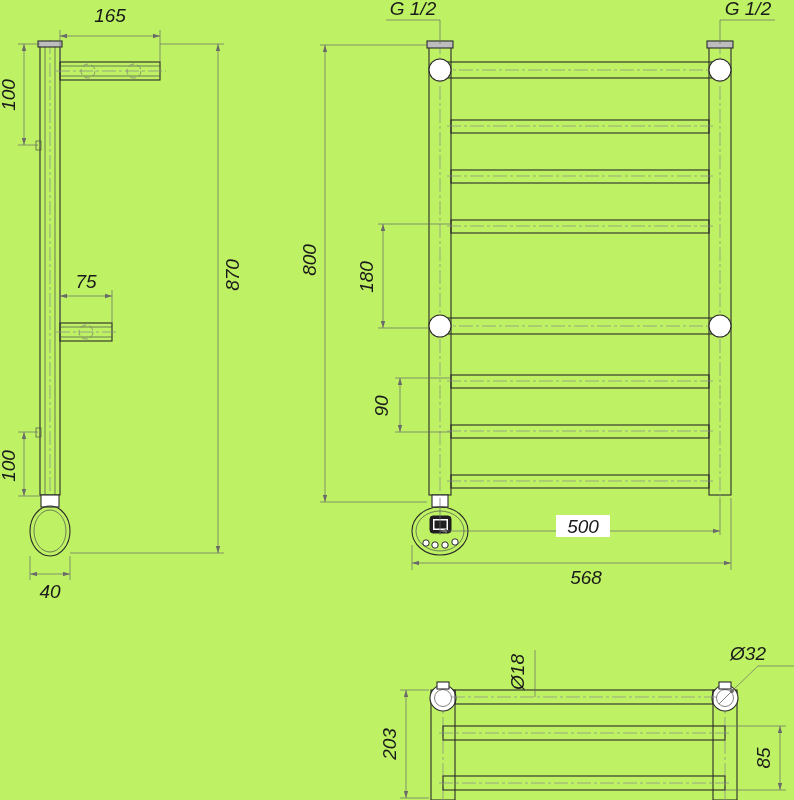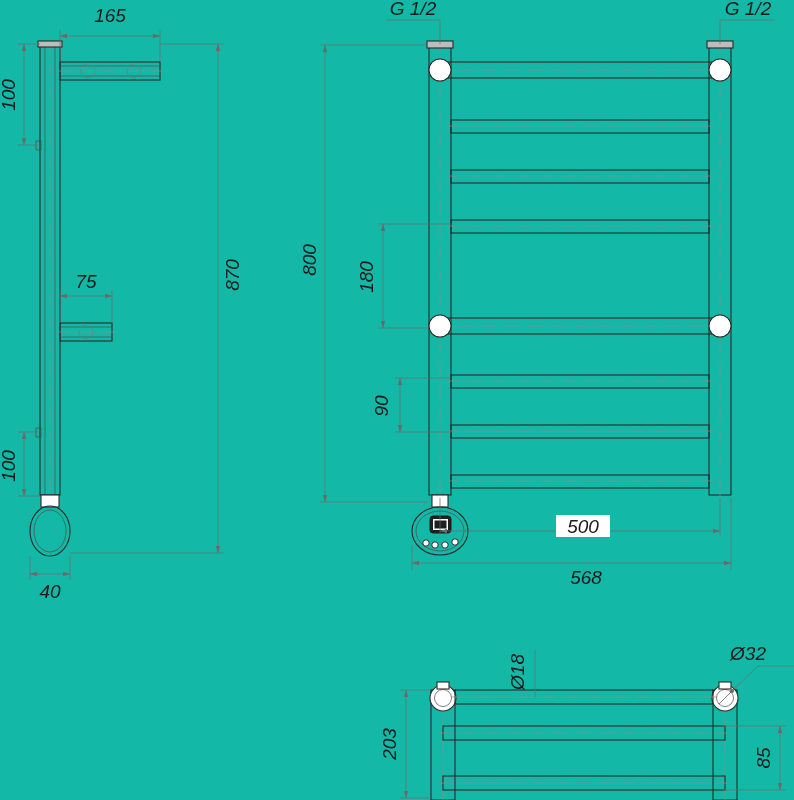--- a/index.html
+++ b/index.html
@@ -7,21 +7,21 @@
     padding: 0;
     background: #ffffff;
   }
   body {
     font-family: "Liberation Sans", sans-serif;
   }
   #sheet {
     position: relative;
     width: 794px;
     height: 800px;
-    background: #14b8a6;
+    background: #bef264;
     overflow: hidden;
   }
   #sheet svg {
     position: absolute;
     left: 0;
     top: 0;
   }
   text {
     font-family: "Liberation Sans", sans-serif;
     font-style: italic;

